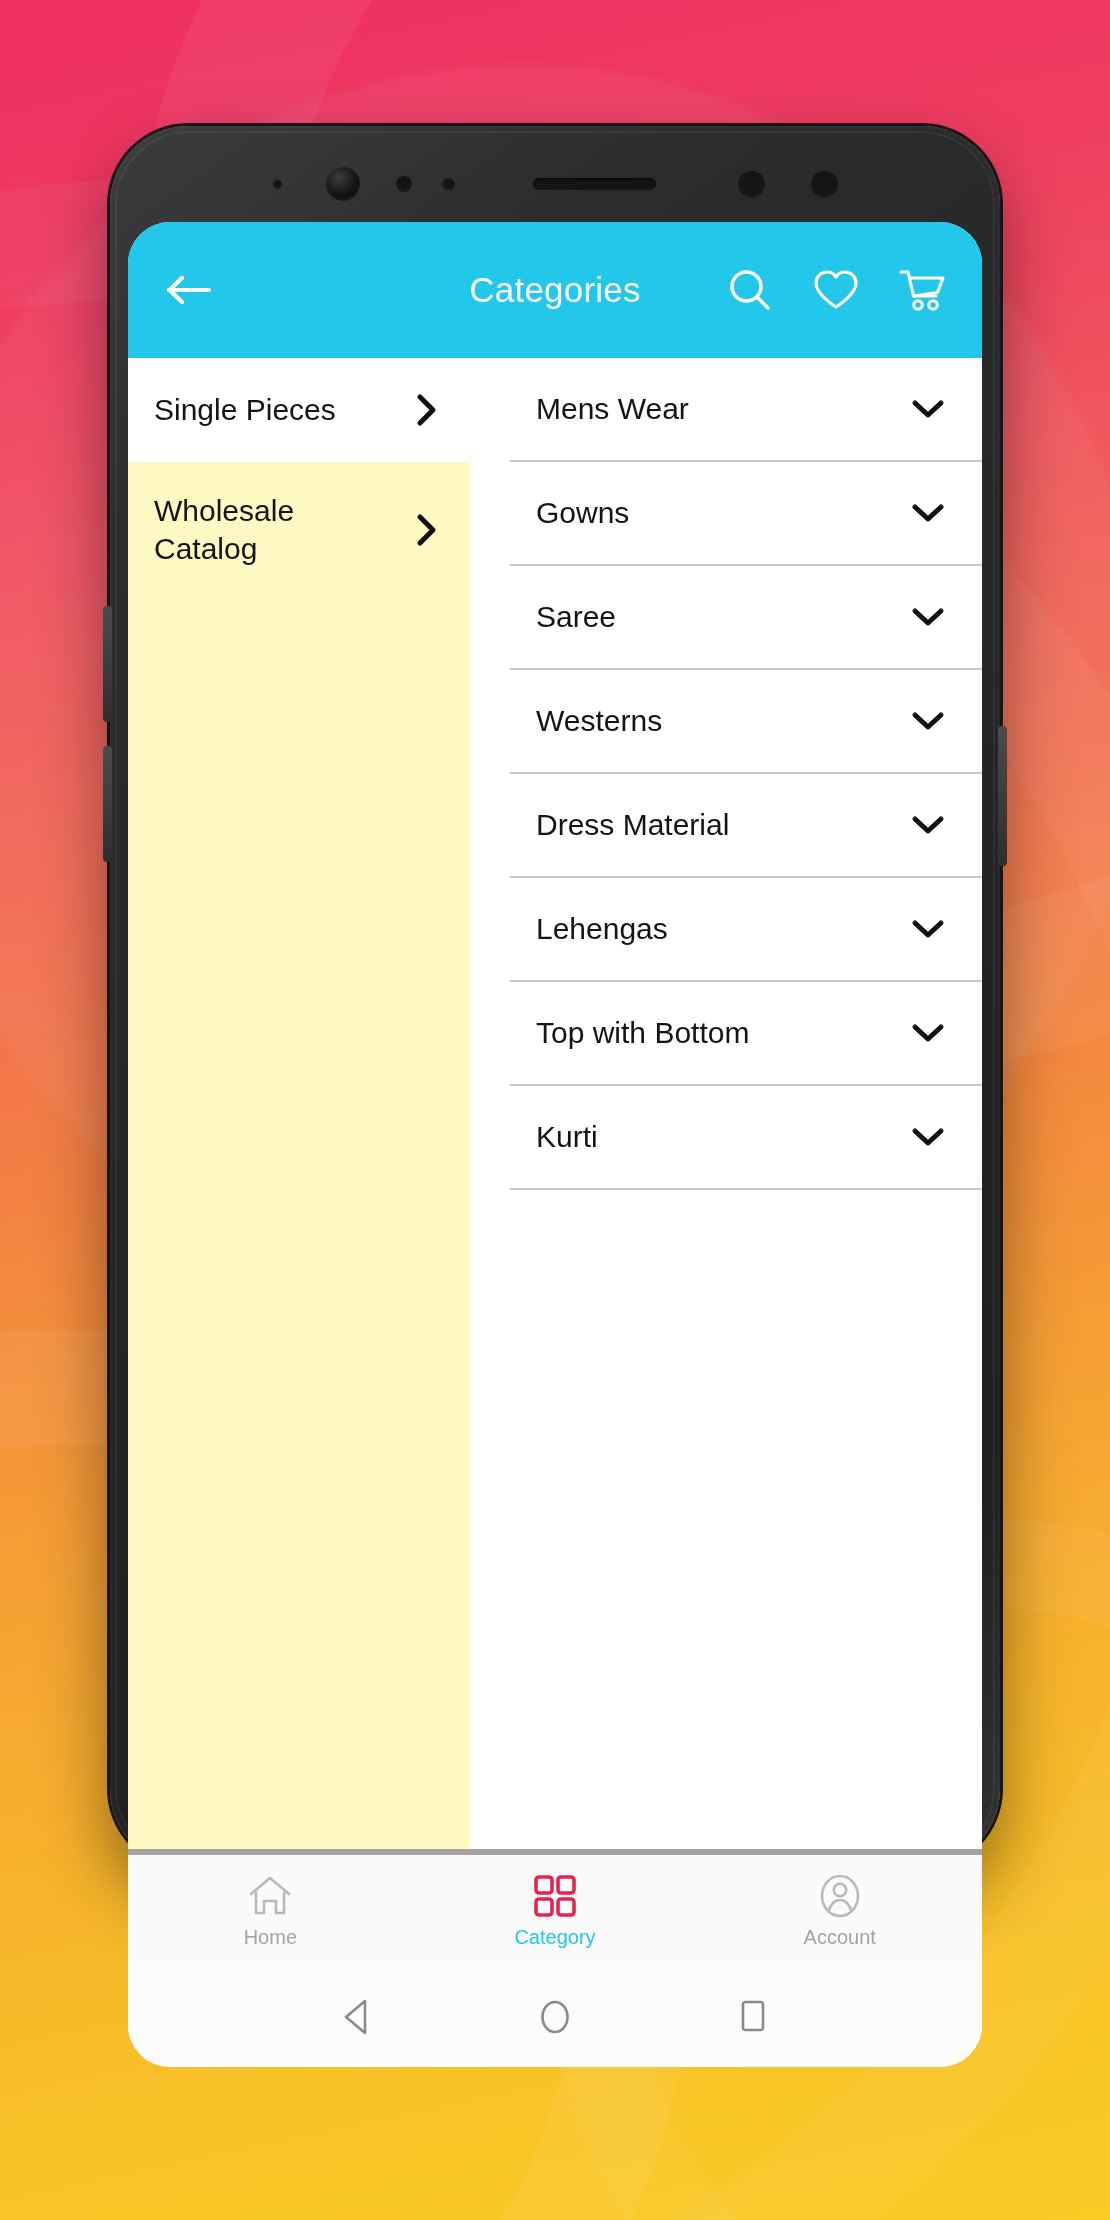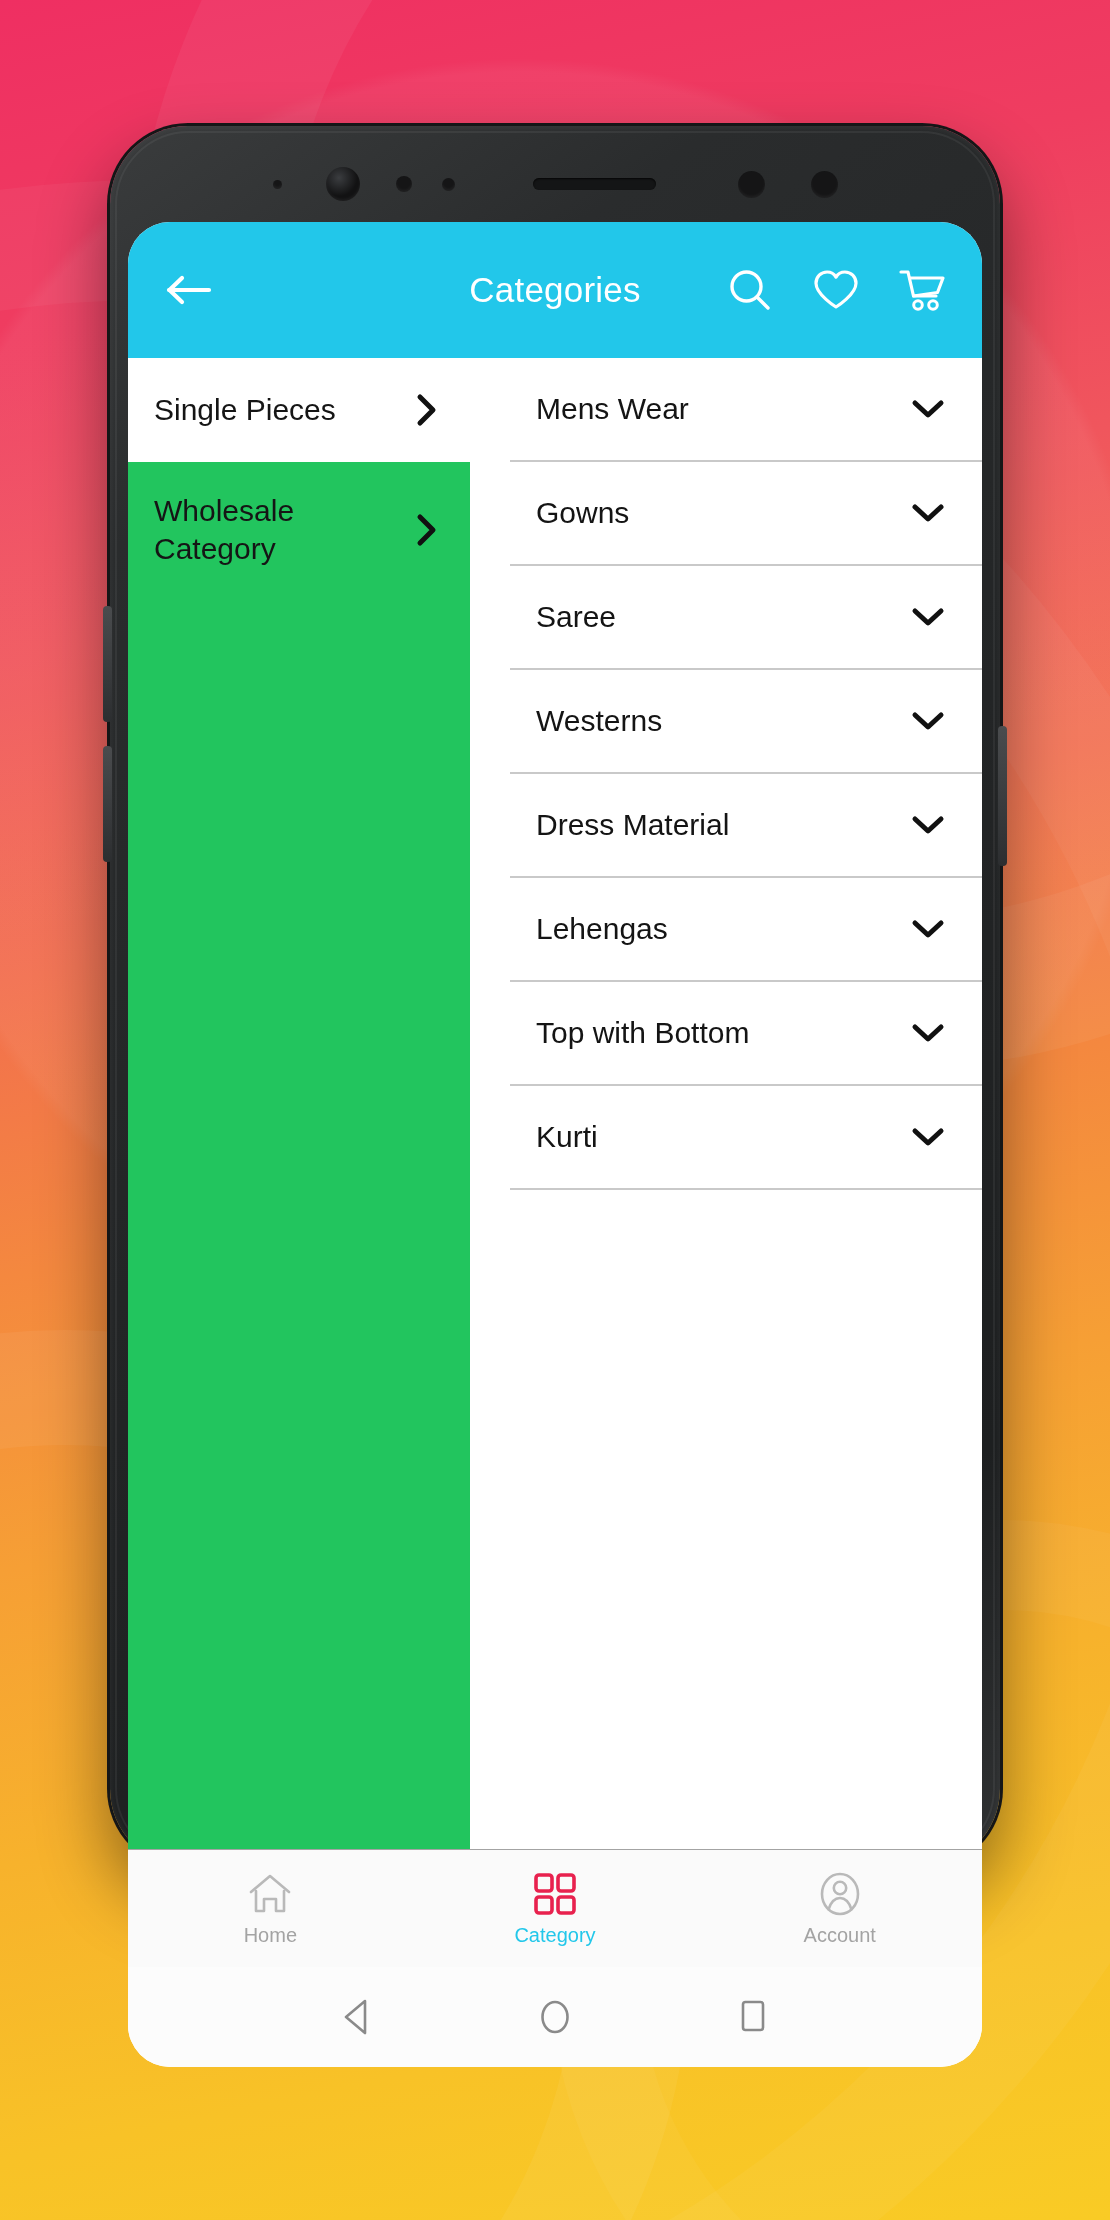--- a/index.html
+++ b/index.html
@@ -139,21 +139,21 @@
     display:flex; align-items:center; gap:34px;
     z-index:2;
   }
   .appbar-actions .ic { width:52px; height:52px; display:flex; align-items:center; justify-content:center; }
 
   
   .content { flex:1 1 auto; display:flex; min-height:0; background:#ffffff; }
 
   .sidebar {
     flex:0 0 342px;
-    background:#22c55e;
+    background:#fef9c3;
     display:flex; flex-direction:column;
   }
   .side-item {
     padding:30px 26px 30px 26px;
     display:flex; align-items:center; justify-content:space-between;
     gap:10px;
     min-height:104px;
   }
   .side-item.active { background:#ffffff; }
   .side-item .lbl {
@@ -173,21 +173,21 @@
   .cat-row .lbl { font-size:30px; color:#141414; }
   .cat-row .chev { display:flex; align-items:center; justify-content:center; width:40px; }
   .cat-filler { flex:1 1 auto; background:#ffffff; }
 
   
   .bottomnav {
     flex:0 0 auto;
     height:118px;
     background:#fafafa;
     display:flex; align-items:center;
-    border-top:1px solid #a3a3a3;
+    border-top:6px solid #a3a3a3;
   }
   .bn-item {
     flex:1 1 0; height:100%;
     display:flex; flex-direction:column; align-items:center; justify-content:center; gap:7px;
   }
   .bn-item .ic { height:46px; display:flex; align-items:center; justify-content:center; }
   .bn-item .lbl { font-size:20px; color:#a3a3a3; }
   .bn-item.active .lbl { color:#22c7ea; }
 
   
@@ -273,21 +273,21 @@
         <div class="side-item active">
           <span class="lbl">Single Pieces</span>
           <span class="chev">
             <svg width="26" height="34" viewBox="0 0 26 34" fill="none" aria-hidden="true">
               <path d="M6 4 L19 17 L6 30" stroke="#111111" stroke-width="5" stroke-linecap="round" stroke-linejoin="round"></path>
             </svg>
           </span>
         </div>
 
         <div class="side-item">
-          <span class="lbl">Wholesale Category</span>
+          <span class="lbl">Wholesale Catalog</span>
           <span class="chev">
             <svg width="26" height="34" viewBox="0 0 26 34" fill="none" aria-hidden="true">
               <path d="M6 4 L19 17 L6 30" stroke="#111111" stroke-width="5" stroke-linecap="round" stroke-linejoin="round"></path>
             </svg>
           </span>
         </div>
 
         <div style="flex:1 1 auto;"></div>
       </div>
 

